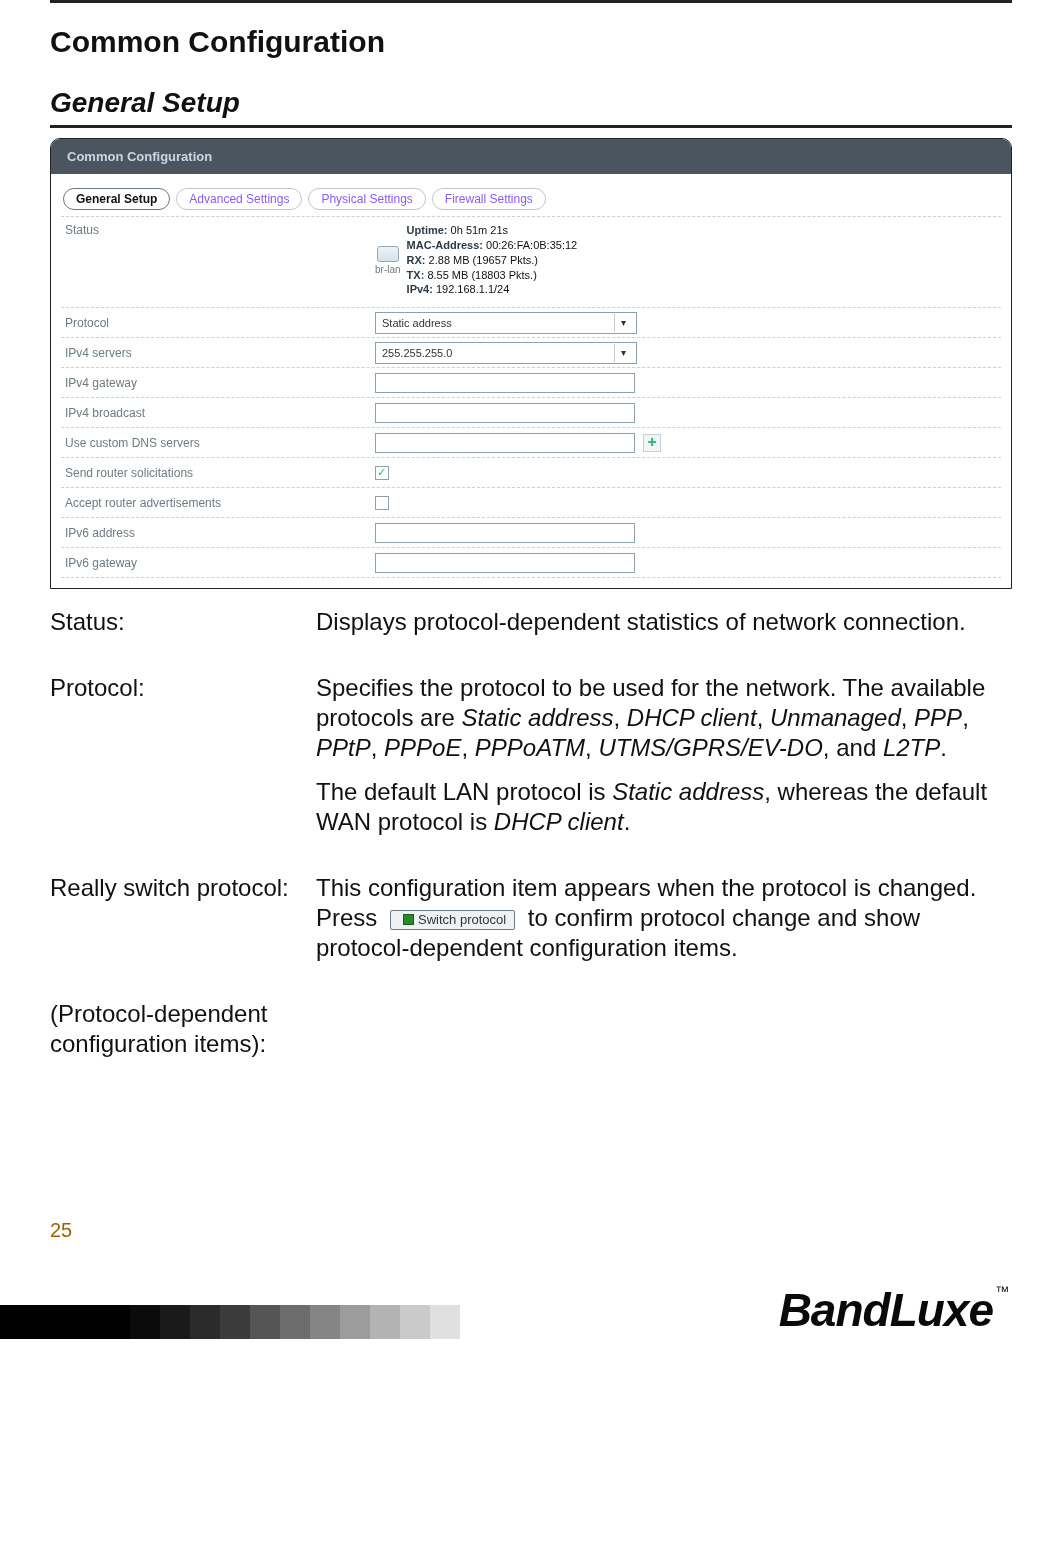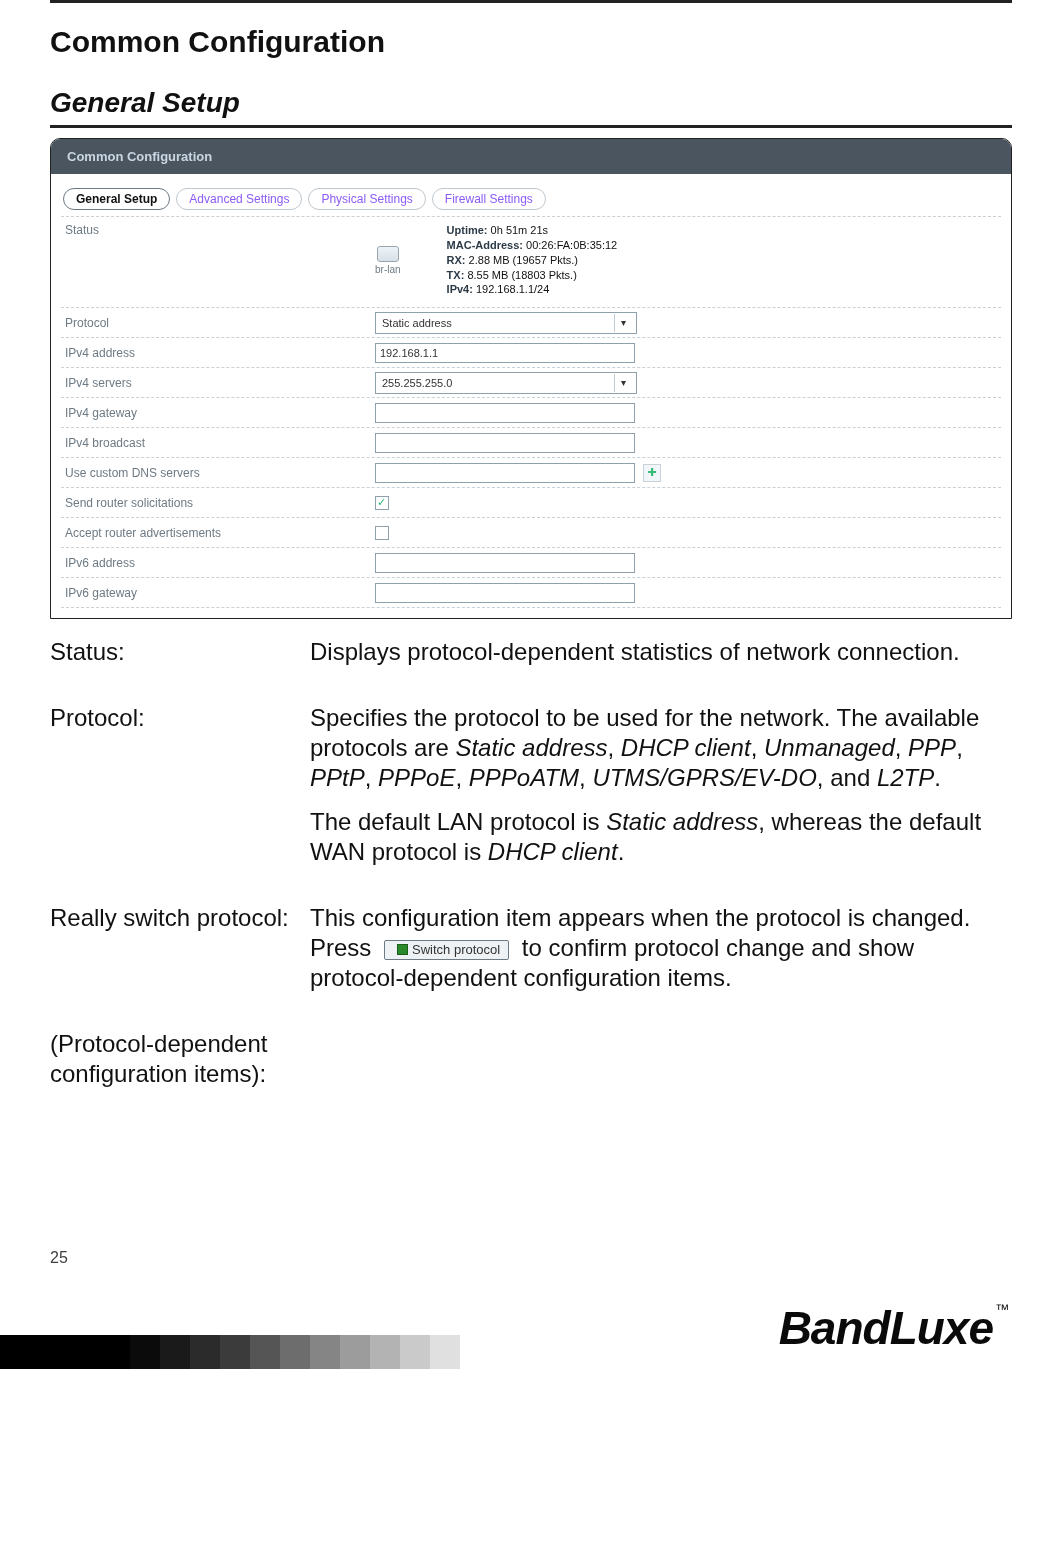--- a/index.html
+++ b/index.html
@@ -38,21 +38,21 @@
   .status-row { align-items: flex-start; padding: 6px 4px 10px 4px; }
   .status-value { display: flex; align-items: flex-start; gap: 10px; }
   .iface-badge {
     display: flex; flex-direction: column; align-items: center; gap: 2px;
     font-size: 10px; color: #6e7a84;
   }
   .iface-badge .icon {
     width: 22px; height: 16px; border: 1px solid #9aa6af; border-radius: 3px;
     background: linear-gradient(#eef3f7,#d7e1e8);
   }
-  .status-lines { font-size: 11px; line-height: 1.35; margin-left: 40px; }
+  .status-lines { font-size: 11px; line-height: 1.35; }
   .status-lines b { color: #2b3a46; }
 
   .text-input {
     width: 260px; height: 20px; border: 1px solid #8fa0ad; font-size: 11px;
     padding: 0 4px; color: #333; background: #fff;
   }
   .select {
     width: 262px; height: 22px; border: 1px solid #8fa0ad; font-size: 11px;
     display: inline-flex; align-items: center; justify-content: space-between;
     padding: 0 4px 0 6px; color: #333; background: #fff;
@@ -65,42 +65,42 @@
   .add-btn {
     width: 18px; height: 18px; border: 1px solid #c9d2d9; background: #f3f6f8;
     display: inline-flex; align-items: center; justify-content: center;
     font-size: 11px; color: #3b7; margin-left: 2px;
   }
   .chk { width: 14px; height: 14px; border: 1px solid #8fa0ad; background: #fff; display:inline-block; }
   .chk.checked::after { content: "\2713"; font-size: 11px; color: #2b7; position: relative; top:-2px; left:1px; }
 
   
   .desc { margin-top: 10px; }
-  .desc-row { display: flex; gap: 10px; margin-bottom: 22px; font-size: 24px; line-height: 1.25; }
+  .desc-row { display: flex; gap: 16px; margin-bottom: 22px; font-size: 24px; line-height: 1.25; }
   .desc-row .term { width: 250px; }
   .desc-row .def { flex: 1; }
   .desc-row .def p { margin-bottom: 14px; }
   .desc-row .def em { font-style: italic; }
   .switch-btn {
     display: inline-block; vertical-align: middle; font-size: 13px;
     border: 1px solid #6e7a84; background: #eef2f5; padding: 1px 8px 1px 12px;
     color: #333; border-radius: 2px; margin: 0 6px;
   }
   .switch-btn .sq { display:inline-block; width:11px; height:11px; background:#2a8a2a; border:1px solid #1c5e1c; margin-right:4px; vertical-align: -1px; }
 
   
   .footer {
     position: relative; height: 120px; margin-top: 160px;
   }
-  .page-num { font-size: 16px; color: #404040; }
+  .page-num { font-size: 20px; color: #a16207; }
   .footer-bar { position:absolute; left:-50px; right:-50px; bottom:0; height:34px; display:flex; }
   .fb-solid { background:#000; flex: 0 0 130px; }
   .fb-sq { width:30px; height:34px; }
   .brand {
-    position:absolute; right: 4px; bottom: 14px; font-family: Arial, sans-serif;
+    position:absolute; right: 4px; bottom: 2px; font-family: Arial, sans-serif;
     font-weight: 900; font-style: italic; font-size: 46px; letter-spacing: -1px;
     color:#0a0a0a;
   }
   .brand .tm { font-size: 14px; font-style: normal; font-weight: 400; vertical-align: top; margin-left:2px; }
 </style>
 </head>
 <body>
 
 <div class="page">
   <div class="top-rule"></div>
@@ -142,26 +142,20 @@
         <div class="form-row">
           <div class="label">Protocol</div>
           <div class="value">
             <div class="select">
               <span>Static address</span>
               <span class="caret">▾</span>
             </div>
           </div>
         </div>
 
-        <div class="form-row">
-          <div class="label">IPv4 address</div>
-          <div class="value">
-              <input class="text-input" value="192.168.1.1" style="">
-            </div>
-        </div>
 
         <div class="form-row">
           <div class="label">IPv4 servers</div>
           <div class="value">
             <div class="select">
               <span>255.255.255.0</span>
               <span class="caret">▾</span>
             </div>
           </div>
         </div>

